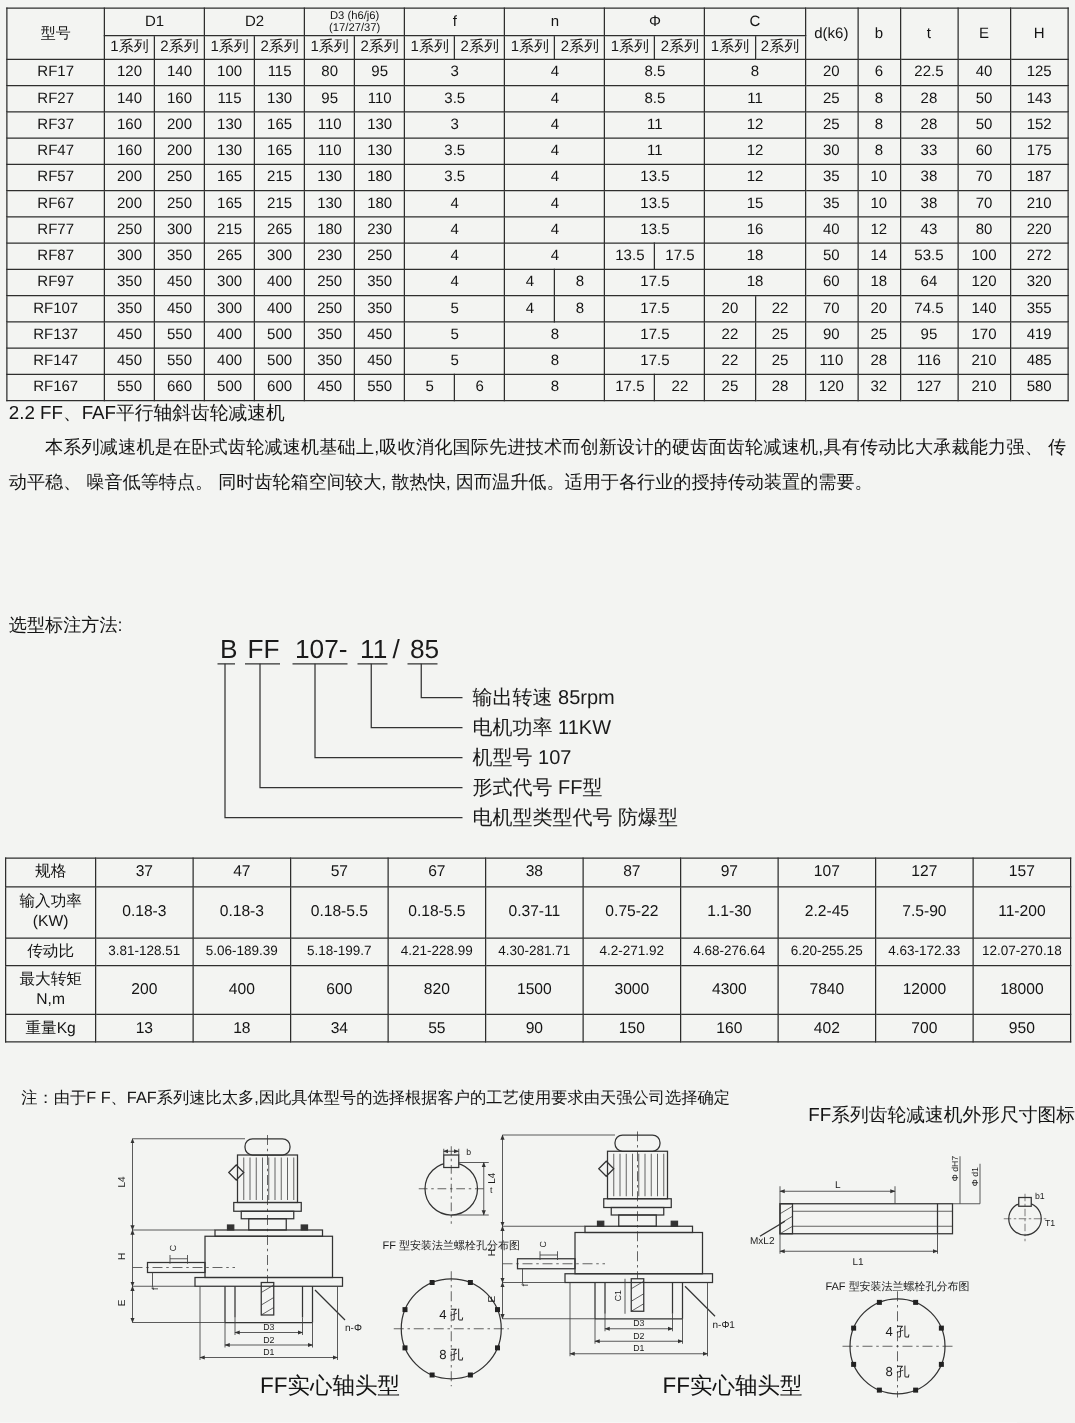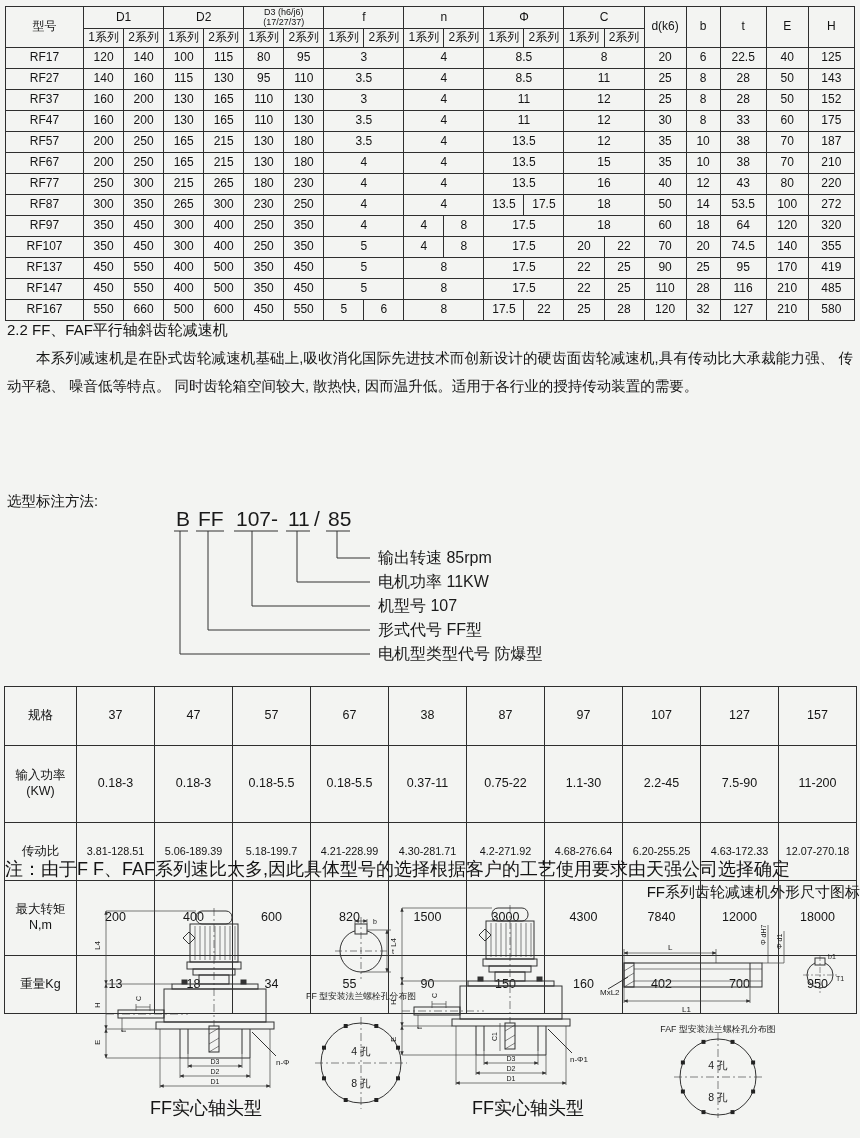--- a/index.html
+++ b/index.html
@@ -8,34 +8,34 @@
   table{border-collapse:collapse;position:absolute;table-layout:fixed}
   
   .t1{left:5px;top:6px;width:850px}
   .t1 th,.t1 td{border:1px solid #2e2e2e;text-align:center;font-weight:normal;
                 font-size:12px;padding:0;height:20px;line-height:1.1;overflow:hidden}
   .t1 thead th{height:18px}
   .t1 th.small2{font-size:9px;white-space:pre-line;line-height:1.15}
   
   .t2{left:4px;top:686px;width:852px}
   .t2 th,.t2 td{border:1px solid #2e2e2e;text-align:center;font-weight:normal;
-                font-size:12.5px;padding:21px 0;white-space:pre-line;line-height:1.25}
+                font-size:12.5px;padding:3px 0;white-space:pre-line;line-height:1.25}
   .t2 tr.ratio td{font-size:10.8px}
   .t2 tr:nth-child(2) th,.t2 tr:nth-child(2) td{height:34px}
   
   .h2{position:absolute;left:7px;top:321px;font-size:15px;font-weight:normal;margin:0}
   .para{position:absolute;left:7px;width:846px;font-size:14.5px;line-height:28px;
         text-indent:2em;margin:0;text-align:justify}
   #p1{top:344px}
   #p2{top:430px}
   #p3{top:487px;text-indent:0}
   .selTitle{position:absolute;left:5px;top:662px;font-size:14.5px}
-  .note{position:absolute;left:5px;top:857px;font-size:18px;margin:0}
+  .note{position:absolute;left:5px;top:857px;font-size:13px;margin:12px}
   .dTitle{position:absolute;left:0;top:883px;width:860px;text-align:right;font-size:15px}
-  .cap{position:absolute;top:1096px;font-size:18px;text-align:left}
+  .cap{position:absolute;top:1096px;font-size:18px;text-align:right}
   #capL{left:150px;width:170px}
   #capR{left:472px;width:170px}
   
   svg{position:absolute}
   svg text{font-family:"Liberation Sans","DejaVu Sans",sans-serif;fill:#1a1a1a}
   #desig{left:148px;top:504px}
   #motorL{left:92px;top:908px}
   #motorR{left:388px;top:905px}
   #ffDet{left:303px;top:915px}
   #fafDet{left:598px;top:915px}

